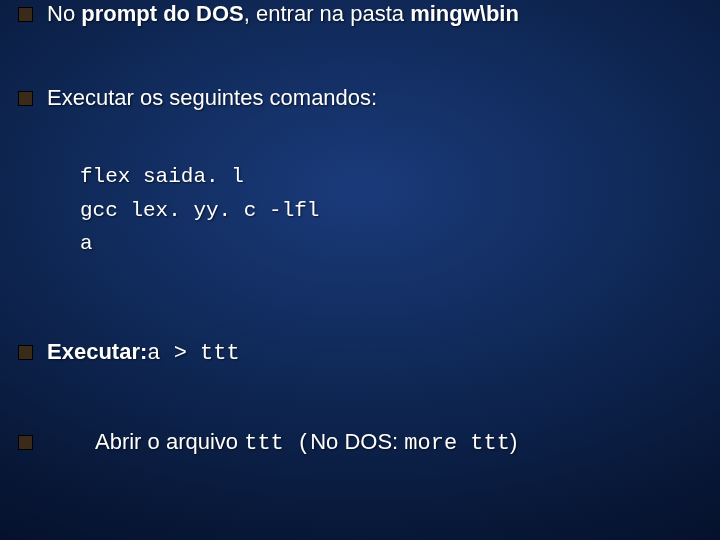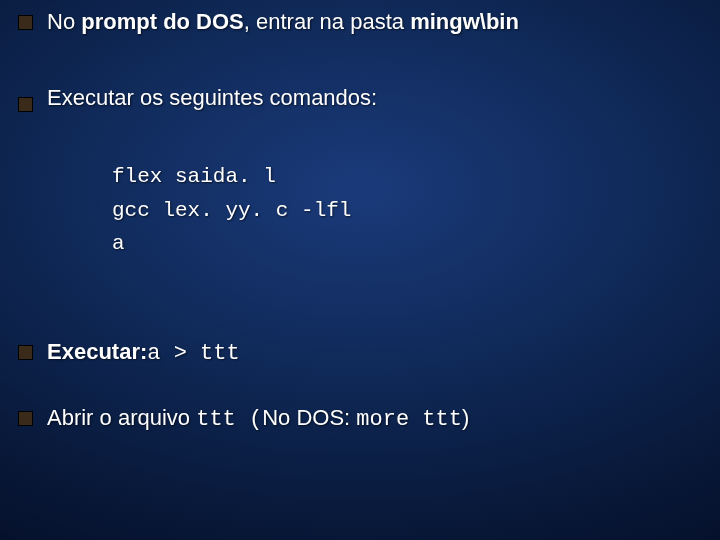--- a/index.html
+++ b/index.html
@@ -43,25 +43,25 @@
     font-size: 21px;
     line-height: 1.6;
     position: absolute;
     left: 80px;
     text-shadow: 1px 1px 2px rgba(0,0,0,0.6);
     white-space: pre;
   }
   .mono {
     font-family: "Courier New", Courier, monospace;
   }
-  .row1 { top: 8px; }
-  .row2 { top: 84px; align-items: flex-end; }
-  .codeblock { top: 160px; margin-left: 32px; }
+  .row1 { top: 0; }
+  .row2 { top: 84px; }
+  .codeblock { top: 160px; }
   .row3 { top: 338px; }
-  .row4 { top: 404px; }
+  .row4 { top: 428px; gap: 48px; }
   .inline-code {
   }
 </style>
 </head>
 <body>
 
 <div class="item row1">
   <div class="bullet"></div>
   <div class="text">
     <span>No </span><b>prompt do DOS</b><span>, entrar na pasta </span><b>mingw\bin</b>

